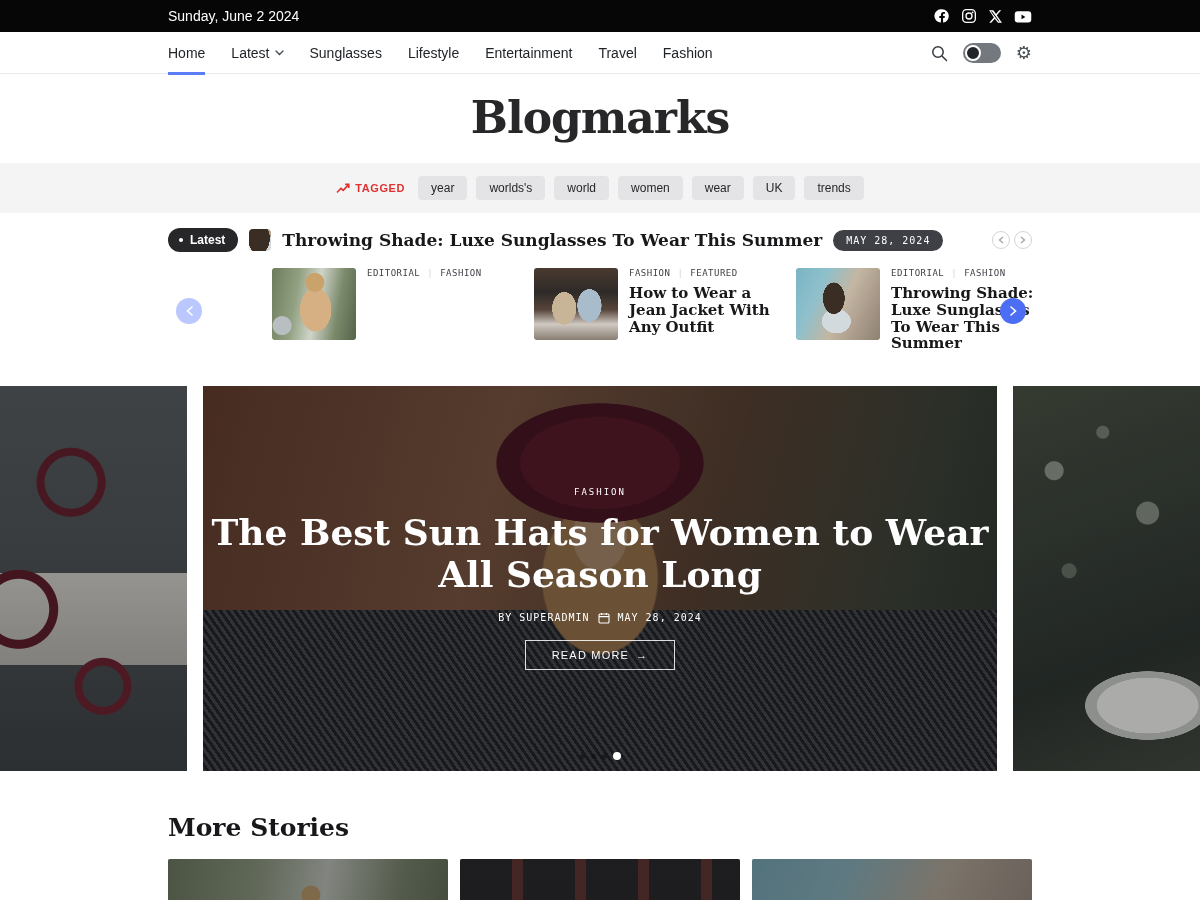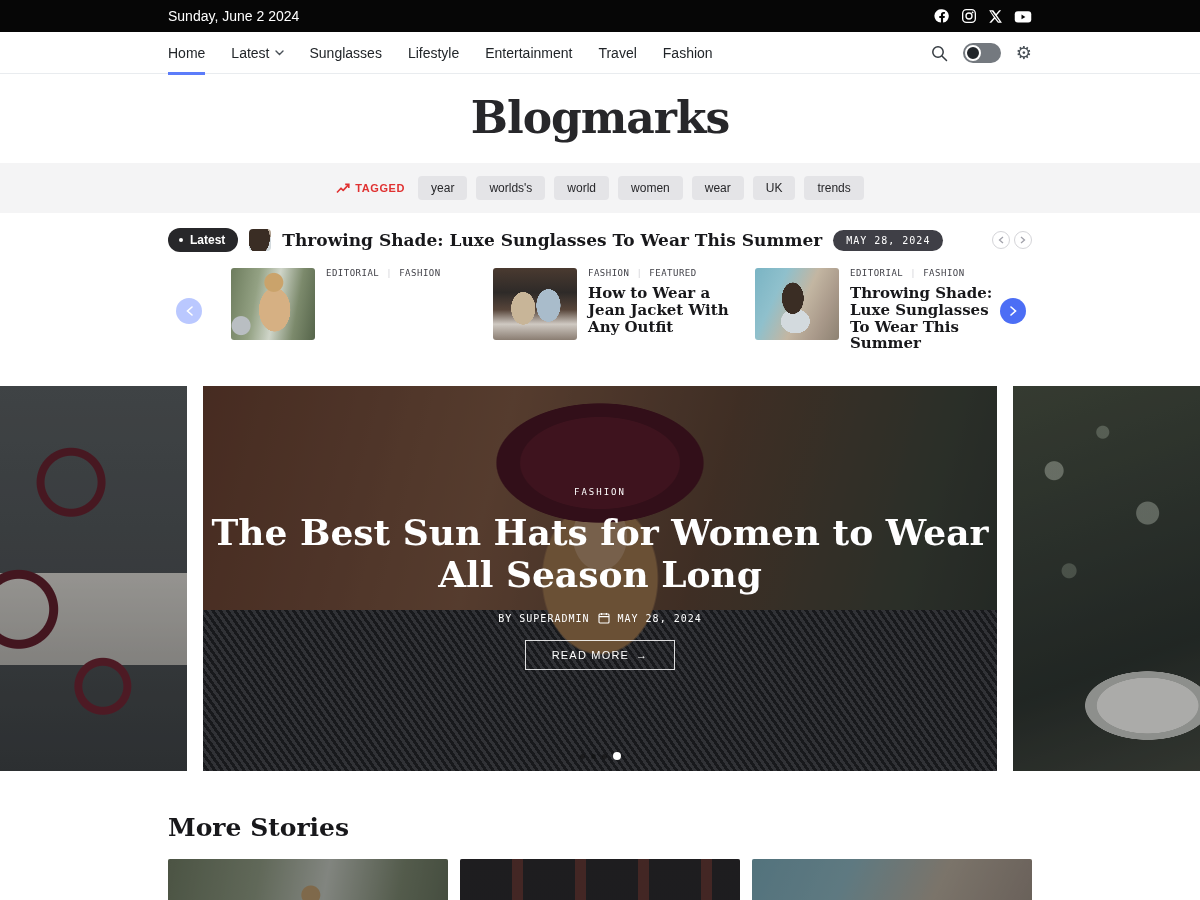--- a/index.html
+++ b/index.html
@@ -51,21 +51,21 @@
   .ticker-headline { font-family: "DejaVu Serif", serif; font-weight: bold; font-size: 17px;
                      color: #18181b; cursor: pointer; }
   .date-pill { background: #3f3f46; color: #fff; font-family: "DejaVu Sans Mono", monospace;
                font-size: 10px; letter-spacing: 1px; padding: 5px 13px; border-radius: 12px; white-space: nowrap; }
   .ticker-nav { position: absolute; right: 0; display: flex; gap: 4px; }
   .ticker-arrow { width: 18px; height: 18px; border-radius: 50%; border: 1px solid #d4d4d8;
                   background: #fff; display: flex; align-items: center; justify-content: center; cursor: pointer; }
 
   
   .carousel { position: relative; margin-top: 16px; padding-bottom: 34px; }
-  .carousel-row { display: flex; gap: 16px; margin-left: 43px; width: 790px; padding-left: 20px; }
+  .carousel-row { display: flex; gap: 16px; margin-left: 84px; width: 790px; padding-left: 20px; }
   .carousel-item { flex: 1; display: flex; gap: 11px; cursor: pointer; }
   .carousel-thumb { width: 84px; height: 72px; border-radius: 3px; flex: none; }
   .cats { display: flex; align-items: center; font-family: "DejaVu Sans Mono", monospace;
           font-size: 9px; letter-spacing: .5px; color: #3f3f46; }
   .cats .sep { color: #d4d4d8; margin: 0 7px; }
   .carousel-title { font-family: "DejaVu Serif", serif; font-weight: bold; font-size: 15px;
                     line-height: 1.12; color: #18181b; margin-top: 7px; }
   .car-arrow { position: absolute; top: 30px; width: 26px; height: 26px; border-radius: 50%;
                border: none; display: flex; align-items: center; justify-content: center; cursor: pointer; }
   .car-arrow.prev { left: 8px; background: #bac8ff; }
@@ -76,21 +76,21 @@
   .hero-panel { position: relative; overflow: hidden; height: 100%; }
   .hero-side { width: 187px; flex: none; cursor: pointer; }
   .hero-main { flex: 1; }
   .shade { position: absolute; inset: 0; background: rgba(0,0,0,.28); }
   .hero-main .shade { background: rgba(8,8,10,.47); }
   .hero-content { position: absolute; inset: 0; z-index: 2; display: flex; flex-direction: column;
                   align-items: center; justify-content: center; color: #fff; text-align: center; }
   .hero-cat { font-family: "DejaVu Sans Mono", monospace; font-size: 9px; letter-spacing: 2px; cursor: pointer; }
   .hero-title { font-family: "DejaVu Serif", serif; font-weight: bold; font-size: 36px;
                 margin-top: 14px; cursor: pointer; }
-  .hero-meta { display: flex; align-items: center; gap: 8px; margin-top: 17px;
+  .hero-meta { display: flex; gap: 8px; margin-top: 17px;
                font-family: "DejaVu Sans Mono", monospace; font-size: 10px; letter-spacing: 1px; }
   .read-more { margin-top: 16px; background: transparent; border: 1px solid rgba(255,255,255,.85);
                color: #fff; font-size: 11px; letter-spacing: 1.2px; padding: 8px 26px; cursor: pointer;
                font-family: "Liberation Sans", sans-serif; display: flex; align-items: center; gap: 7px; }
   .hero-dots { position: absolute; bottom: 11px; left: 0; right: 0; z-index: 3;
                display: flex; justify-content: center; align-items: center; gap: 6px; }
   .hero-dot { width: 5px; height: 5px; border-radius: 50%; background: rgba(15,15,15,.55); cursor: pointer; }
   .hero-dot.active { width: 8px; height: 8px; background: #fff; }
 
   

